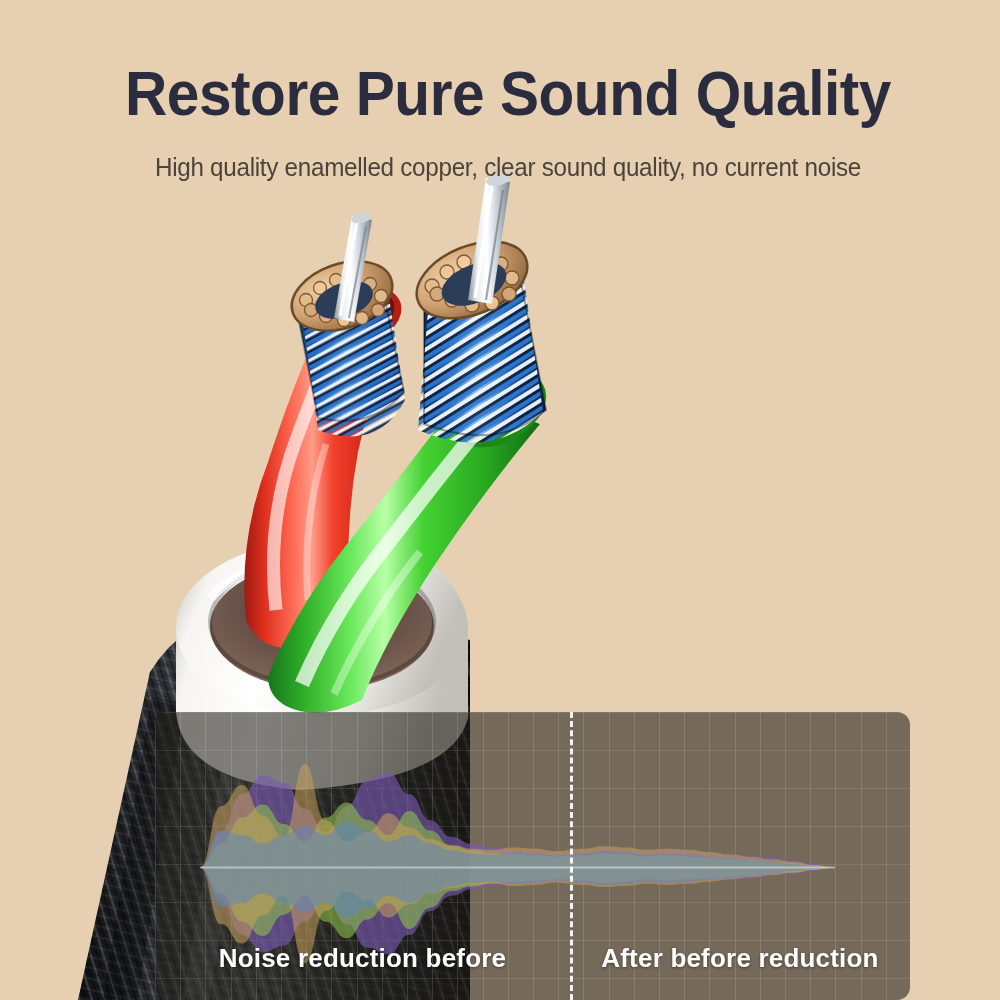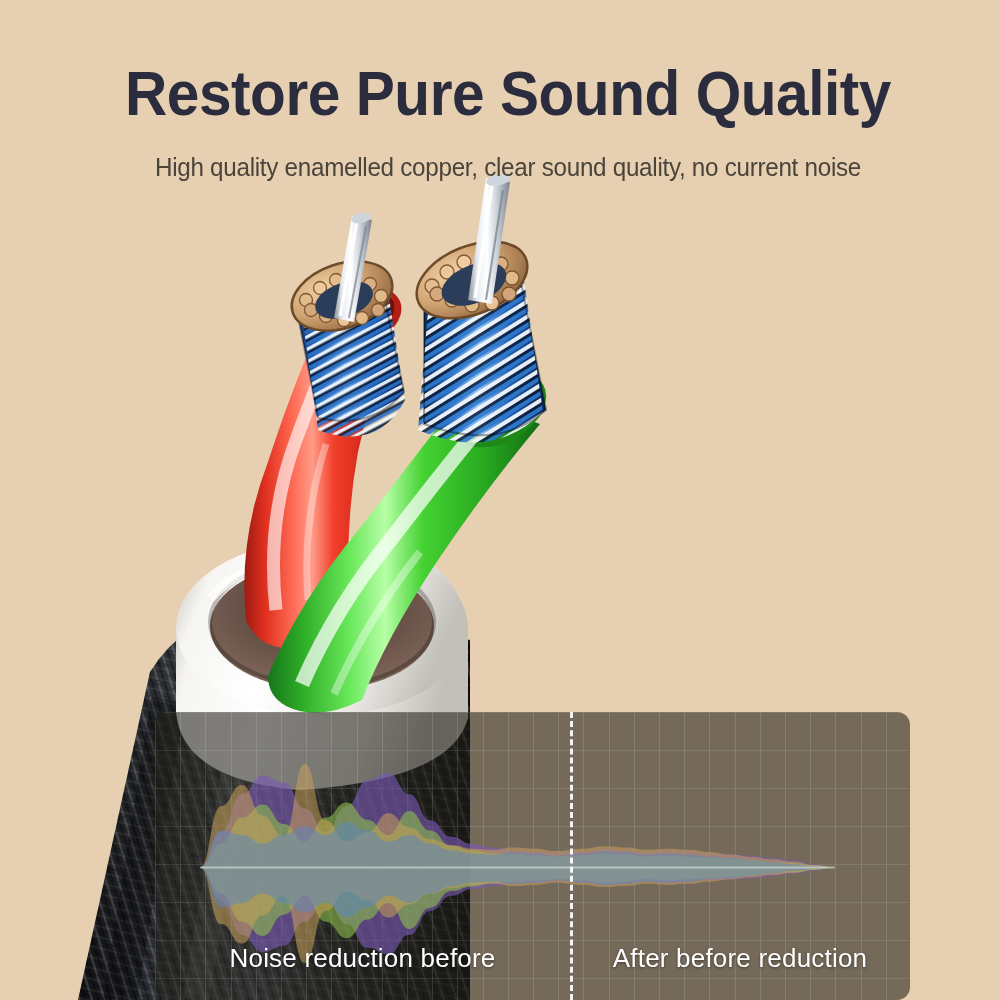--- a/index.html
+++ b/index.html
@@ -53,21 +53,21 @@
   .divider{
     position:absolute;left:415px;top:0;width:0;height:288px;
     border-left:3px dashed #ffffff;opacity:0.92;
   }
   .caption-row{
     position:absolute;left:0;bottom:26px;width:755px;
     display:flex;
   }
   .caption{
     flex:0 0 415px;text-align:center;
-    color:#ffffff;font-size:26px;font-weight:400;letter-spacing:0.2px;
+    color:#ffffff;font-size:26px;font-weight:700;letter-spacing:0.2px;
     text-shadow:0 1px 3px rgba(0,0,0,0.45);
   }
   .caption.after{flex:0 0 340px;}
 </style>
 </head>
 <body>
 
 <div id="stage">
 
   <div class="photo">

